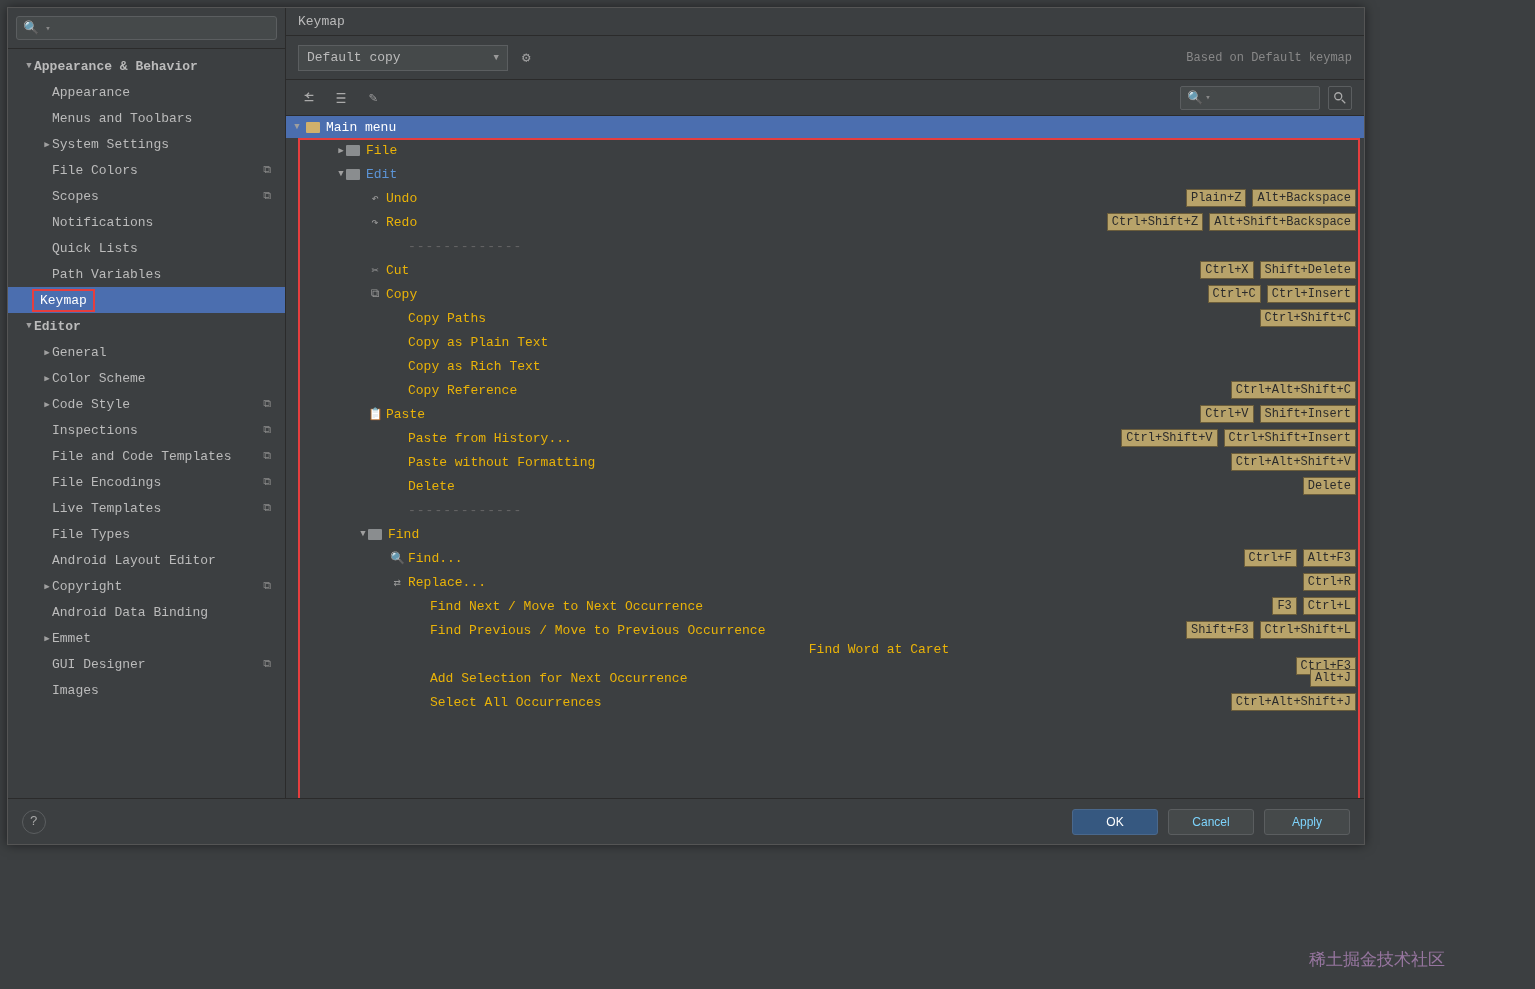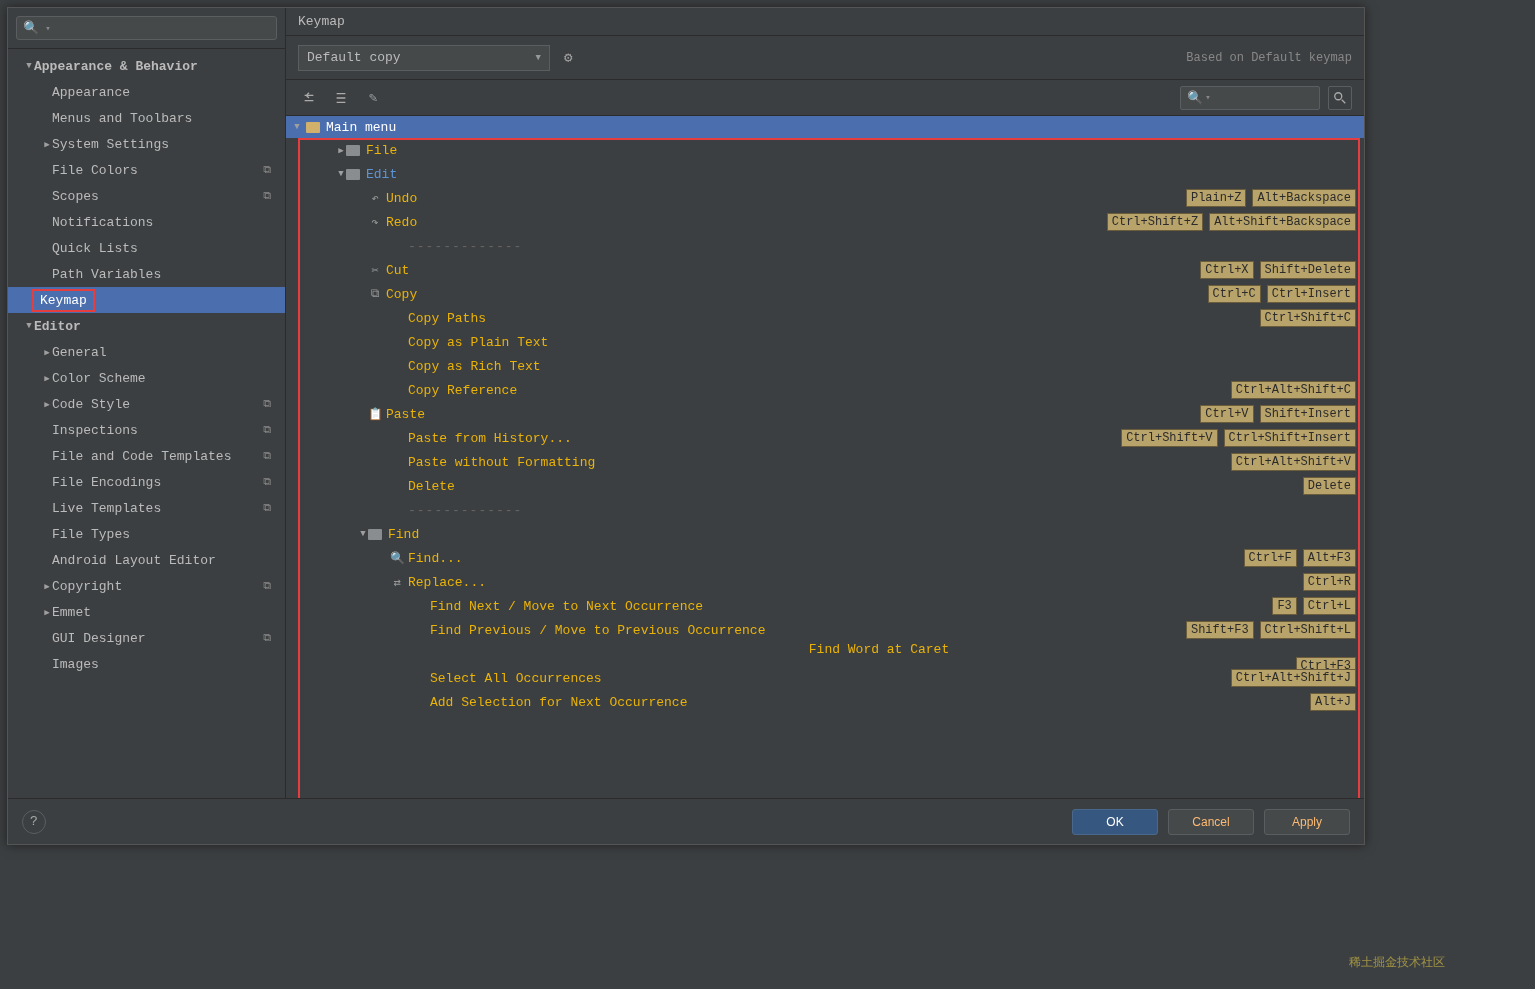--- a/index.html
+++ b/index.html
@@ -17,21 +17,21 @@
 .tree { flex: 1; overflow-y: auto; padding: 4px 0; }
 .tree-item { display: flex; align-items: center; height: 26px; cursor: pointer; position: relative; }
 .tree-item.selected { background: #4b6eaf; color: #fff; }
 .tree-item.selected .red-box { border: 2px solid #e63e3e; padding: 2px 6px; margin-left: -2px; }
 .chev { width: 10px; text-align: center; color: #9f9f9f; font-size: 9px; display: inline-block; }
 .tree-label { white-space: nowrap; }
 .tree-item .copy-ind { position: absolute; right: 14px; color: #888; font-size: 11px; }
 .main { flex: 1; display: flex; flex-direction: column; }
 .main-header { height: 28px; border-bottom: 1px solid #2b2b2b; padding: 6px 12px; font-size: 13px; color: #bbb; }
 .keymap-top { height: 44px; border-bottom: 1px solid #2b2b2b; display: flex; align-items: center; padding: 0 12px; }
-.dropdown { width: 252px; height: 26px; background: #45494a; border: 1px solid #5b5e60; display: flex; align-items: center; padding: 0 8px; justify-content: space-between; }
+.dropdown { width: 210px; height: 26px; background: #45494a; border: 1px solid #5b5e60; display: flex; align-items: center; padding: 0 8px; justify-content: space-between; }
 .gear { margin-left: 14px; color: #a0a0a0; font-size: 14px; }
 .based-on { margin-left: auto; color: #888; font-size: 12px; }
 .toolbar-row { height: 36px; border-bottom: 1px solid #2b2b2b; display: flex; align-items: center; padding: 0 12px; }
 .tool-icon { width: 22px; height: 22px; margin-right: 10px; color: #a0a0a0; display: flex; align-items: center; justify-content: center; font-size: 14px; }
 .right-search { margin-left: auto; display: flex; align-items: center; gap: 8px; }
 .small-search { width: 140px; height: 24px; background: #45494a; border: 1px solid #5b5e60; border-radius: 2px; display: flex; align-items: center; padding: 0 6px; }
 .find-action { width: 24px; height: 24px; border: 1px solid #5b5e60; border-radius: 2px; display: flex; align-items: center; justify-content: center; color: #aaa; }
 .content-tree { flex: 1; overflow: auto; position: relative; }
 .root-row { height: 22px; background: #4b6eaf; display: flex; align-items: center; padding-left: 6px; color: #fff; }
 .folder-icon { width: 14px; height: 11px; background: #d1b06b; margin-right: 6px; display: inline-block; border-radius: 1px; }
@@ -41,23 +41,23 @@
 .action-row { display: flex; align-items: center; height: 24px; padding-right: 8px; }
 .action-label { color: #eab308; white-space: nowrap; }
 .action-label.blue { color: #5c94d6; }
 .shortcuts { margin-left: auto; display: flex; gap: 6px; }
 .kbd { background: #b8a36a; color: #2b2b2b; padding: 1px 4px; font-size: 12px; border: 1px solid #6b5d3b; font-family: "Courier New", monospace; }
 .sep-line { color: #666; letter-spacing: 1px; }
 .action-icon { width: 14px; text-align: center; color: #999; display: inline-block; margin-right: 4px; font-size: 12px; }
 .footer { height: 46px; border-top: 1px solid #2b2b2b; display: flex; align-items: center; padding: 0 14px; background: #3c3f41; position: absolute; bottom: 0; left: 0; right: 0; }
 .help-btn { width: 24px; height: 24px; border: 1px solid #5b5e60; border-radius: 12px; display: flex; align-items: center; justify-content: center; color: #aaa; }
 .footer-btns { margin-left: auto; display: flex; gap: 10px; align-items: flex-end; }
-.btn { min-width: 86px; height: 26px; border: 1px solid #5b5e60; border-radius: 3px; display: flex; align-items: center; justify-content: center; background: #45494a; font-family: "Segoe UI", sans-serif; font-size: 12px; color: #fdba74; }
+.btn { min-width: 86px; height: 26px; border: 1px solid #5b5e60; border-radius: 3px; display: flex; align-items: center; justify-content: center; background: #45494a; font-family: "Segoe UI", sans-serif; font-size: 12px; color: #7dd3fc; }
 .btn.primary { background: #365880; border-color: #4a688c; color: #fff; }
-.watermark { position: absolute; right: 90px; bottom: 18px; color: #fde047; font-family: sans-serif; font-size: 12px; opacity: 0.5; }
+.watermark { position: absolute; right: 90px; bottom: 18px; color: #f0abfc; font-family: sans-serif; font-size: 17px; opacity: 0.5; }
 svg.icon { width: 14px; height: 14px; }
 </style>
 </head>
 <body>
 
 <div class="window">
   <div class="body-area">
     <div class="sidebar">
       <div class="sidebar-search">
         <div class="search-box">
@@ -150,20 +150,24 @@
             <span class="tree-label">File Types</span>
           </div>
           <div class="tree-item" style="padding-left: 34px;">
             <span class="chev"></span> 
             <span class="tree-label">Android Layout Editor</span>
           </div>
           <div class="tree-item" style="padding-left: 34px;">
             <span class="chev">▶</span> 
             <span class="tree-label">Copyright</span>
             <span class="copy-ind">⧉</span>
+          </div>
+          <div class="tree-item" style="padding-left: 34px;">
+            <span class="chev"></span> 
+            <span class="tree-label">Android Data Binding</span>
           </div>
           <div class="tree-item" style="padding-left: 34px;">
             <span class="chev">▶</span> 
             <span class="tree-label">Emmet</span>
           </div>
           <div class="tree-item" style="padding-left: 34px;">
             <span class="chev"></span> 
             <span class="tree-label">GUI Designer</span>
             <span class="copy-ind">⧉</span>
           </div>
@@ -371,31 +375,31 @@
               <span class="chev"></span> 
               <span class="action-icon"></span>
               <span class="action-label">Find Word at Caret</span>
               <span class="shortcuts">
                 <span class="kbd">Ctrl+F3</span>
               </span>
             </div>
             <div class="action-row" style="padding-left: 116px;">
               <span class="chev"></span> 
               <span class="action-icon"></span>
+              <span class="action-label">Add Selection for Next Occurrence</span>
+              <span class="shortcuts">
+                <span class="kbd">Alt+J</span>
+              </span>
+            </div>
+            <div class="action-row" style="padding-left: 116px;">
+              <span class="chev"></span> 
+              <span class="action-icon"></span>
               <span class="action-label">Select All Occurrences</span>
               <span class="shortcuts">
                 <span class="kbd">Ctrl+Alt+Shift+J</span>
-              </span>
-            </div>
-            <div class="action-row" style="padding-left: 116px;">
-              <span class="chev"></span> 
-              <span class="action-icon"></span>
-              <span class="action-label">Add Selection for Next Occurrence</span>
-              <span class="shortcuts">
-                <span class="kbd">Alt+J</span>
               </span>
             </div>
           </div>
         <div class="redbox big"></div>
       </div>
     </div>
   </div>
   <div class="footer">
     <div class="help-btn">?</div>
     <div class="footer-btns">

